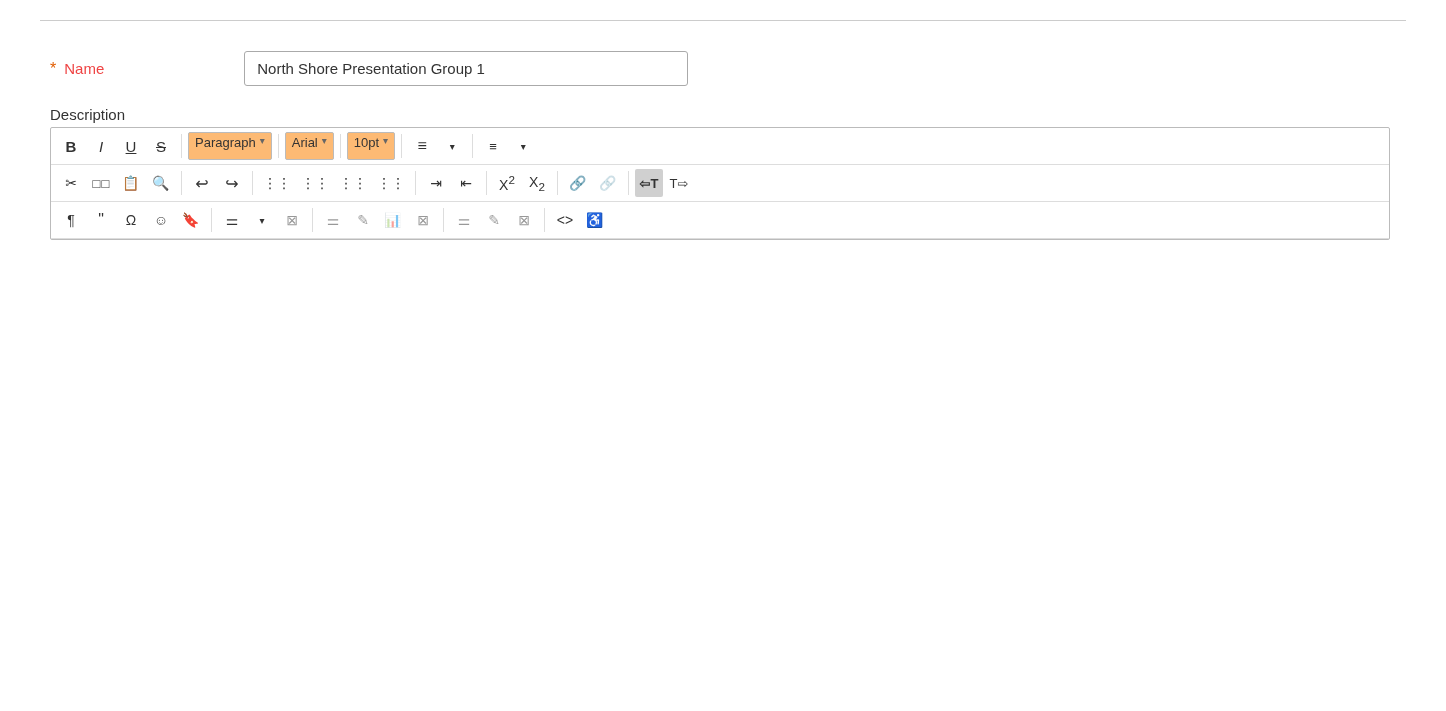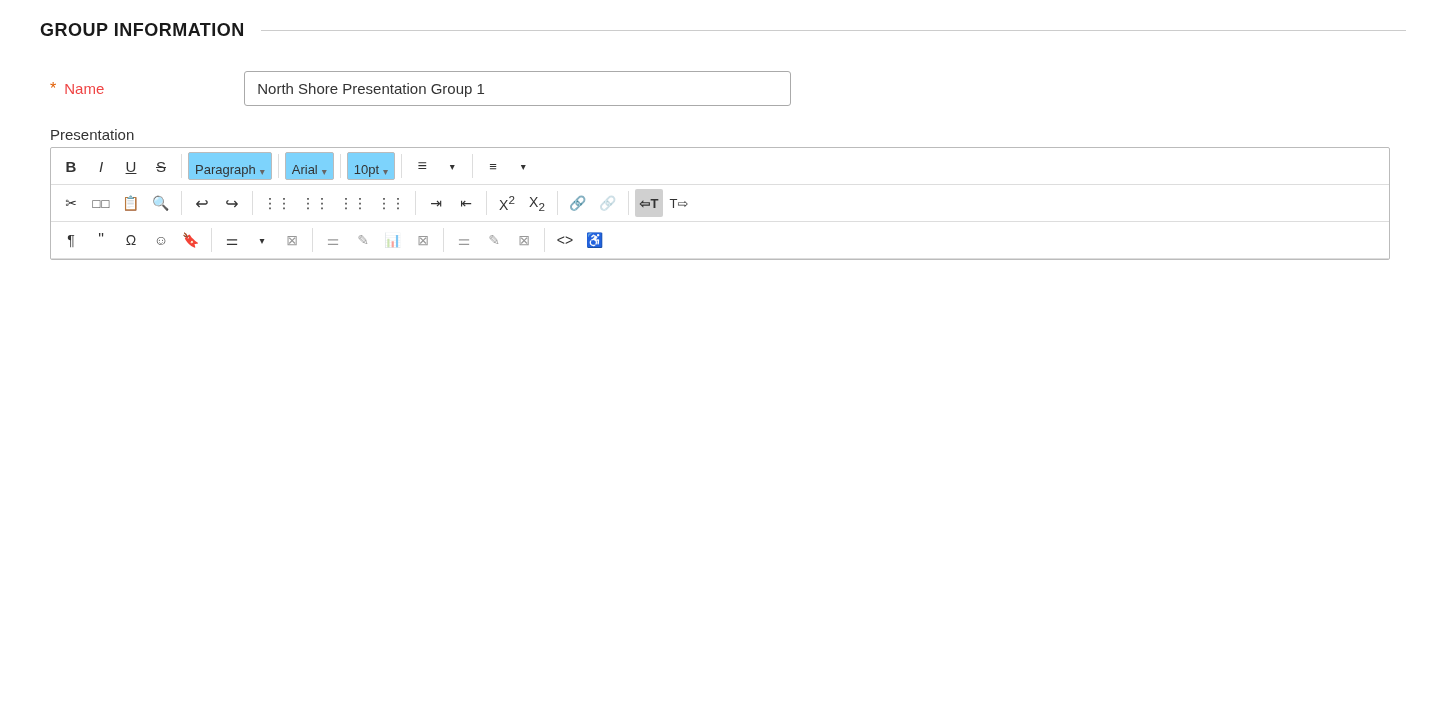--- a/index.html
+++ b/index.html
@@ -40,21 +40,21 @@
       color: #e05c00;
       font-size: 16px;
       margin-right: 8px;
     }
     .field-label {
       font-size: 15px;
       color: #ef4444;
       width: 180px;
     }
     .text-input {
-      width: 547px;
+      width: 444px;
       border: 1px solid #aaa;
       border-radius: 3px;
       padding: 8px 12px;
       font-size: 15px;
       color: #333;
       outline: none;
     }
 
     .description-section {
       padding-left: 10px;
@@ -106,27 +106,27 @@
 
     .toolbar-separator {
       width: 1px;
       height: 24px;
       background: #ddd;
       margin: 0 4px;
     }
 
     .select-wrapper {
       display: inline-flex;
-      align-items: flex-end;
+      align-items: flex-start;
       border: 1px solid #bbb;
       border-radius: 2px;
       padding: 2px 6px;
       height: 28px;
       gap: 4px;
-      background: #7dd3fc;
+      background: #fdba74;
       font-size: 13px;
       cursor: pointer;
       color: #333;
     }
     .select-wrapper .chevron {
       font-size: 10px;
       color: #666;
     }
 
     .editor-content-area {
@@ -142,32 +142,31 @@
     
     .btn-bold { font-weight: 700; font-size: 15px; }
     .btn-italic { font-style: italic; font-size: 15px; }
     .btn-underline { text-decoration: underline; font-size: 15px; }
     .btn-strike { text-decoration: line-through; font-size: 15px; }
   </style>
 </head>
 <body>
 
 <div class="section-header">
-  <span class="section-title">GROUP INFORMATION</span>
   <div class="section-divider"></div>
 </div>
 
 <div class="form-row">
   <span class="required-star">*</span>
   <label class="field-label">Name</label>
   <input type="text" class="text-input" value="North Shore Presentation Group 1" style="">
 </div>
 
 <div class="description-section">
-  <div class="description-label">Presentation</div>
+  <div class="description-label">Description</div>
 
   <div class="editor-container">
 
     <div class="toolbar-row">
       <button class="toolbar-btn btn-bold" title="Bold">B</button>
       <button class="toolbar-btn btn-italic" title="Italic">I</button>
       <button class="toolbar-btn btn-underline" title="Underline">U</button>
       <button class="toolbar-btn btn-strike" title="Strikethrough">S</button>
       <div class="toolbar-separator"></div>
 

